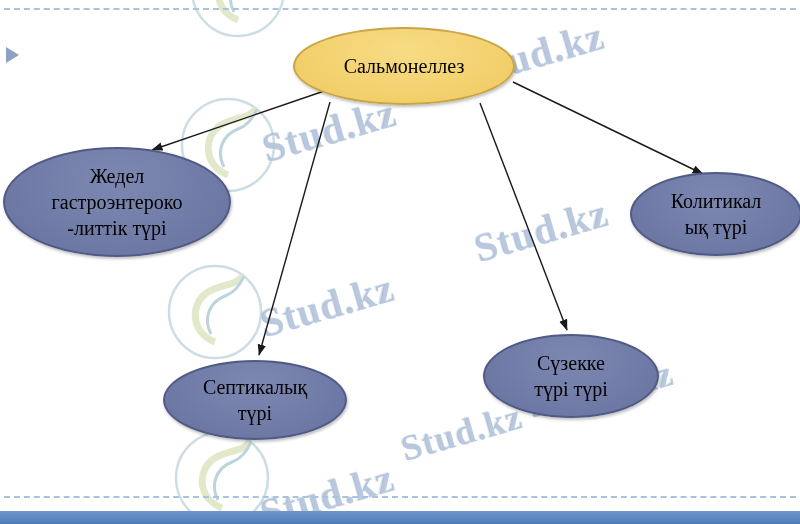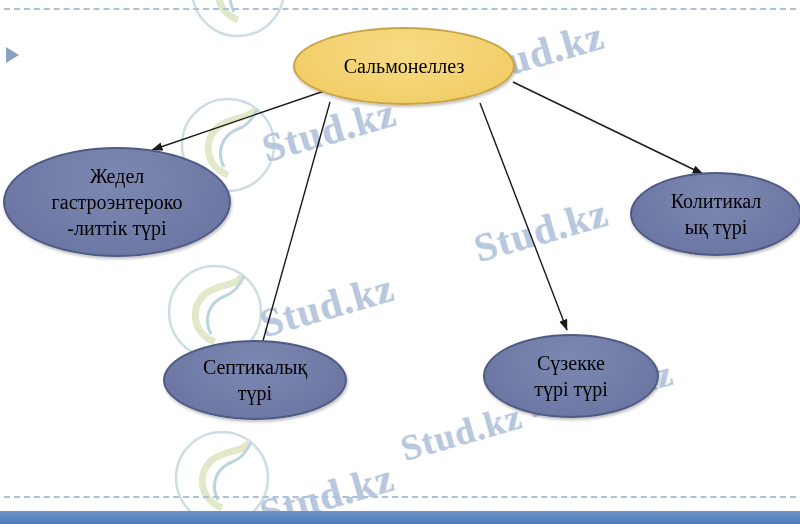--- a/index.html
+++ b/index.html
@@ -128,21 +128,21 @@
     <line x1="480" y1="103" x2="567" y2="330" stroke="#1a1a1a" stroke-width="1.4" marker-end="url(#arrowhead)"></line>
     <line x1="513" y1="82" x2="703" y2="174" stroke="#1a1a1a" stroke-width="1.4" marker-end="url(#arrowhead)"></line>
   </svg>
 
   <div class="node node-root" style="left:293px;top:27px;width:222px;height:78px;">Сальмонеллез</div>
 
   <div class="node node-blue" style="left:3px;top:147px;width:228px;height:110px;">Жедел
 гастроэнтероко
 -литтік түрі</div>
 
-  <div class="node node-blue" style="left:163px;top:340px;width:184px;height:80px;">Септикалық
+  <div class="node node-blue" style="left:163px;top:360px;width:184px;height:80px;">Септикалық
 түрі</div>
 
   <div class="node node-blue" style="left:483px;top:334px;width:176px;height:84px;">Сүзекке
 түрі түрі</div>
 
   <div class="node node-blue" style="left:630px;top:172px;width:172px;height:84px;">Колитикал
 ық түрі</div>
 
   <div class="top-dash"></div>
   <div class="left-marker"></div>

